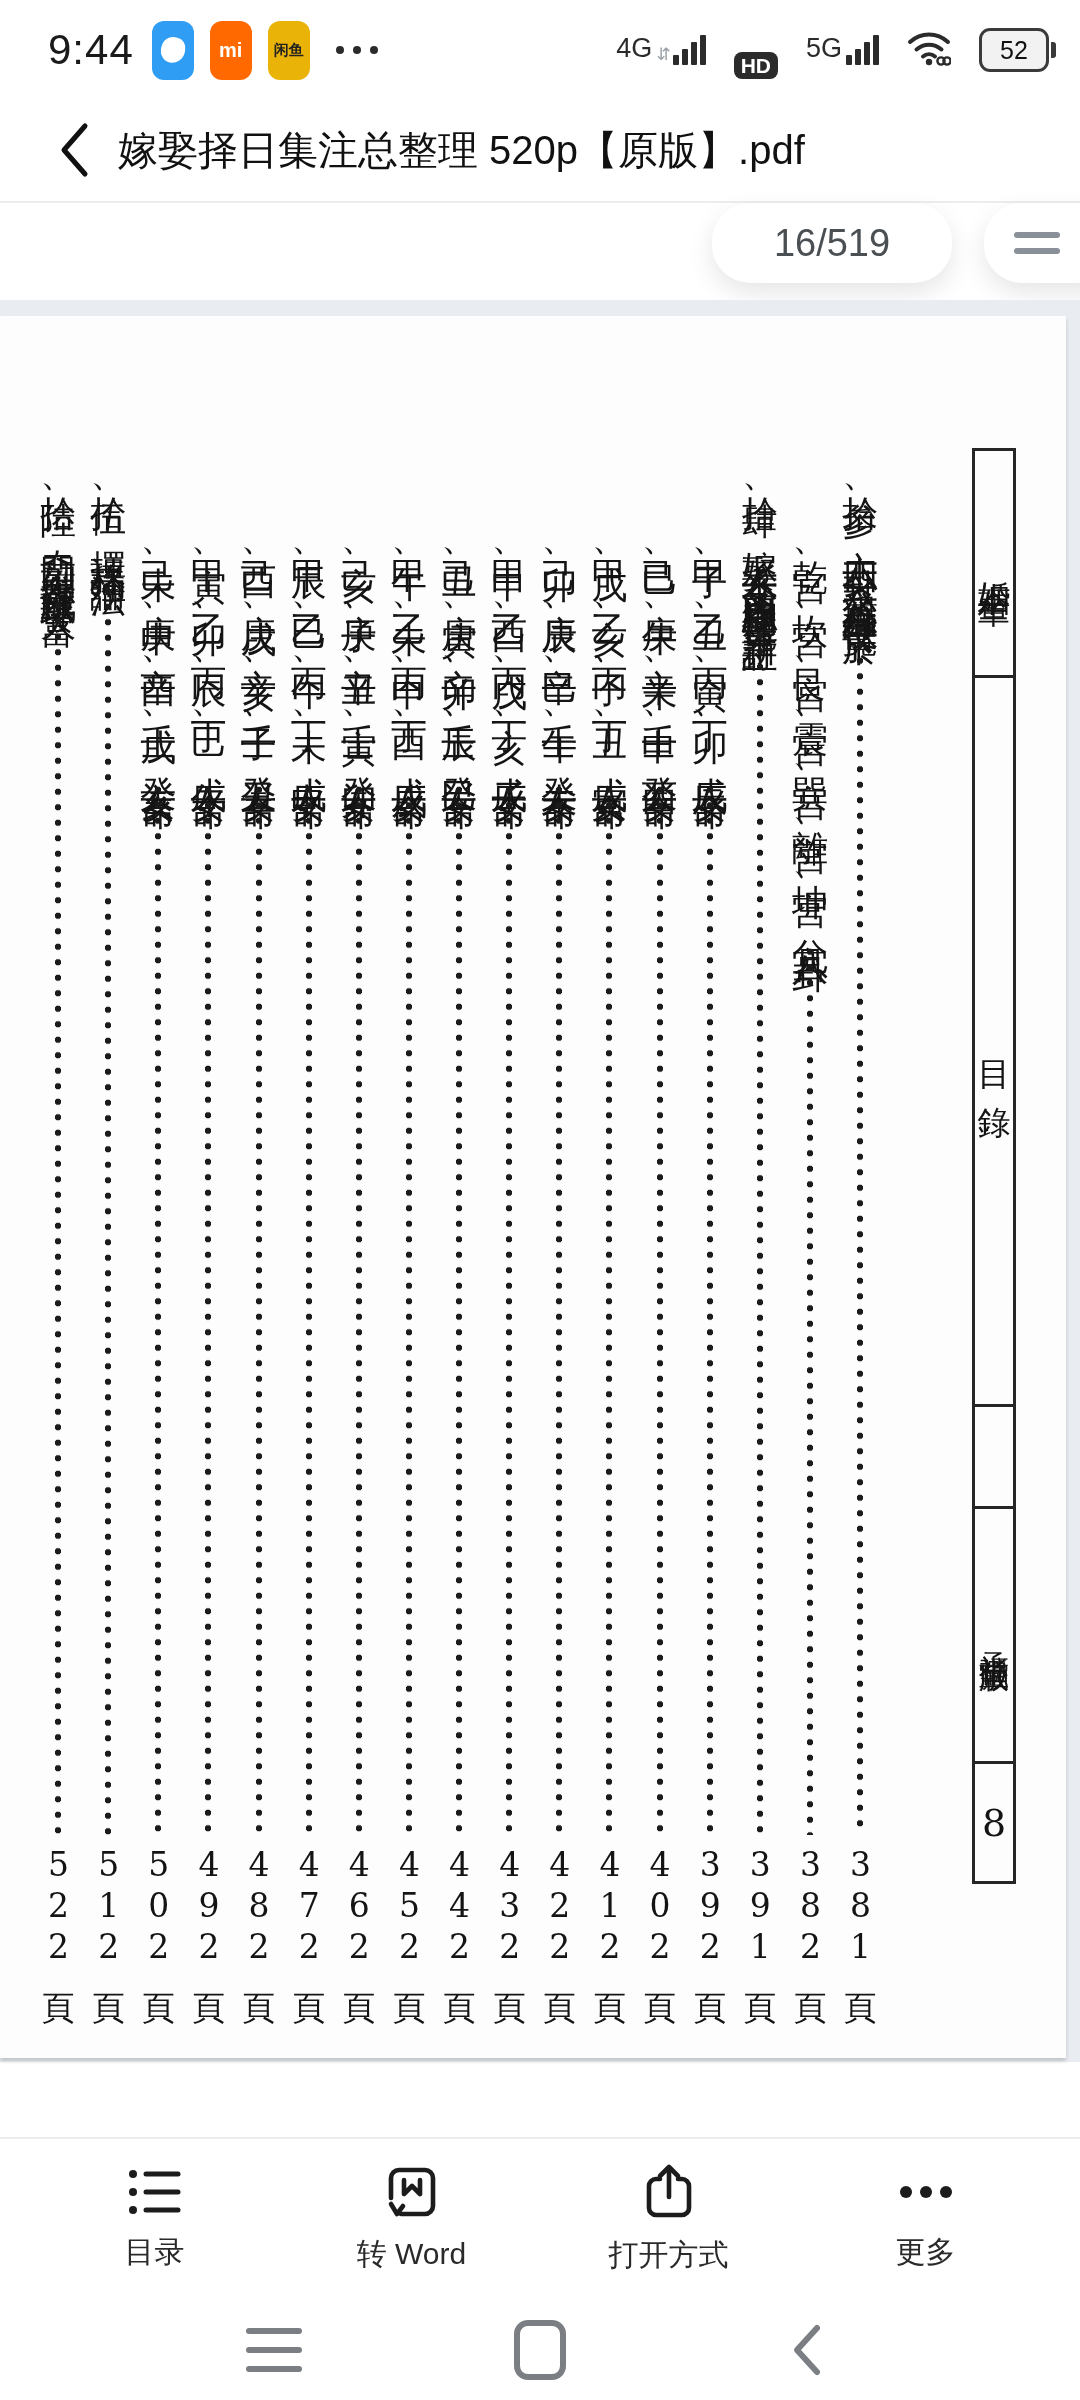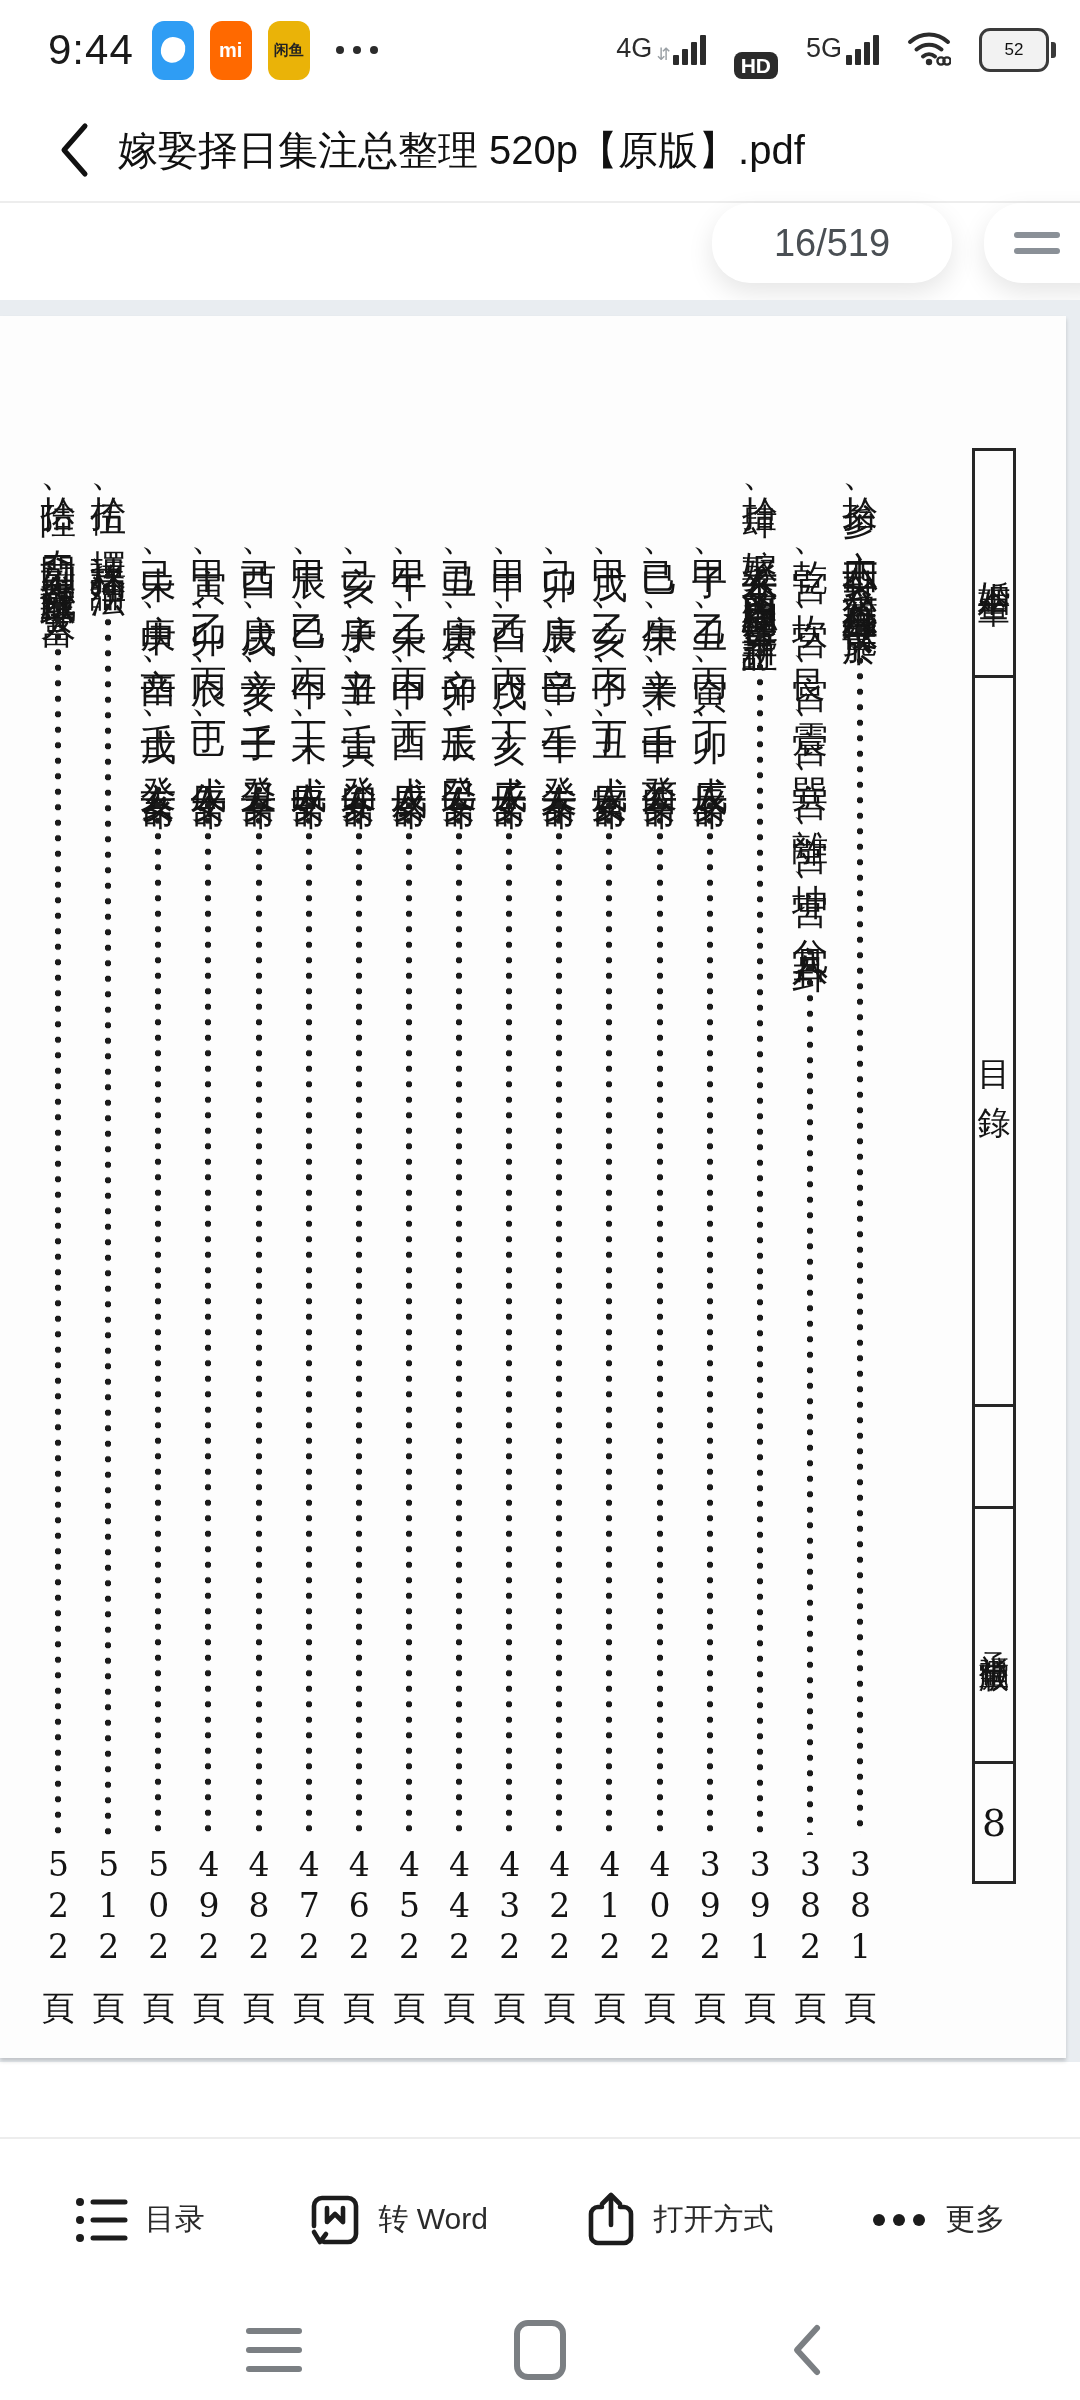--- a/index.html
+++ b/index.html
@@ -26,21 +26,21 @@
   .bars{display:flex;align-items:flex-end;gap:3px;height:30px;}
   .bars i{width:6px;background:#2b2b2b;border-radius:1px;display:block;}
   .bars i:nth-child(1){height:10px;}.bars i:nth-child(2){height:16px;}
   .bars i:nth-child(3){height:23px;}.bars i:nth-child(4){height:30px;}
   .updown{font-size:17px;color:#9aa0a5;margin-right:-2px;}
   .hd-badge{background:#2b2b2b;color:#fff;font-size:21px;font-weight:700;
             border-radius:8px;padding:3px 7px;line-height:1;margin-top:30px;}
   .battery{display:flex;align-items:center;}
   .battery .shell{width:64px;height:38px;border:3px solid #3a3a3a;border-radius:11px;
                   display:flex;align-items:center;justify-content:center;background:#f2f2f2;}
-  .battery .shell span{font-size:17px;color:#111;}
+  .battery .shell span{font-size:25px;color:#111;}
   .battery .nub{width:5px;height:16px;background:#3a3a3a;border-radius:0 3px 3px 0;margin-left:2px;}
 
   
   .title-bar{position:absolute;top:100px;left:0;width:100%;height:100px;display:flex;
              align-items:center;background:#fff;}
   .back-btn{margin-left:46px;width:56px;height:66px;display:flex;align-items:center;justify-content:center;}
   .doc-title{font-size:40px;color:#111;margin-left:16px;white-space:nowrap;}
   .title-divider{position:absolute;top:201px;left:0;width:100%;height:2px;background:#ededed;}
 
   
@@ -82,21 +82,21 @@
   .bx3{height:105px;}
   .bx4{height:258px;}
   .bx4 .v-text{font-size:30px;letter-spacing:3px;}
   .bx5{height:123px;}
   .bx5 span{font-family:"DejaVu Serif",serif;font-size:38px;color:#141414;}
 
   
   .toolbar{position:absolute;left:0;top:2137px;width:100%;height:163px;background:#fff;
            border-top:2px solid #ededed;display:flex;justify-content:space-around;
            align-items:center;padding:0 26px;box-sizing:border-box;}
-  .tb-item{display:flex;flex-direction:row;align-items:center;gap:14px;min-width:140px;}
+  .tb-item{display:flex;flex-direction:column;align-items:center;gap:14px;min-width:140px;}
   .tb-item svg{display:block;}
   .tb-label{font-size:30px;color:#2a2a2a;white-space:nowrap;}
 
   
   .navbar{position:absolute;left:0;top:2300px;width:100%;height:100px;display:flex;
           align-items:center;justify-content:center;gap:186px;background:#fff;}
   .nav-btn{display:flex;align-items:center;justify-content:center;width:80px;height:80px;}
   .nav-menu{display:flex;flex-direction:column;gap:13px;}
   .nav-menu i{width:56px;height:6px;background:#7b7f83;border-radius:3px;}
   .nav-home{width:52px;height:60px;border:6px solid #7b7f83;border-radius:14px;box-sizing:border-box;}

